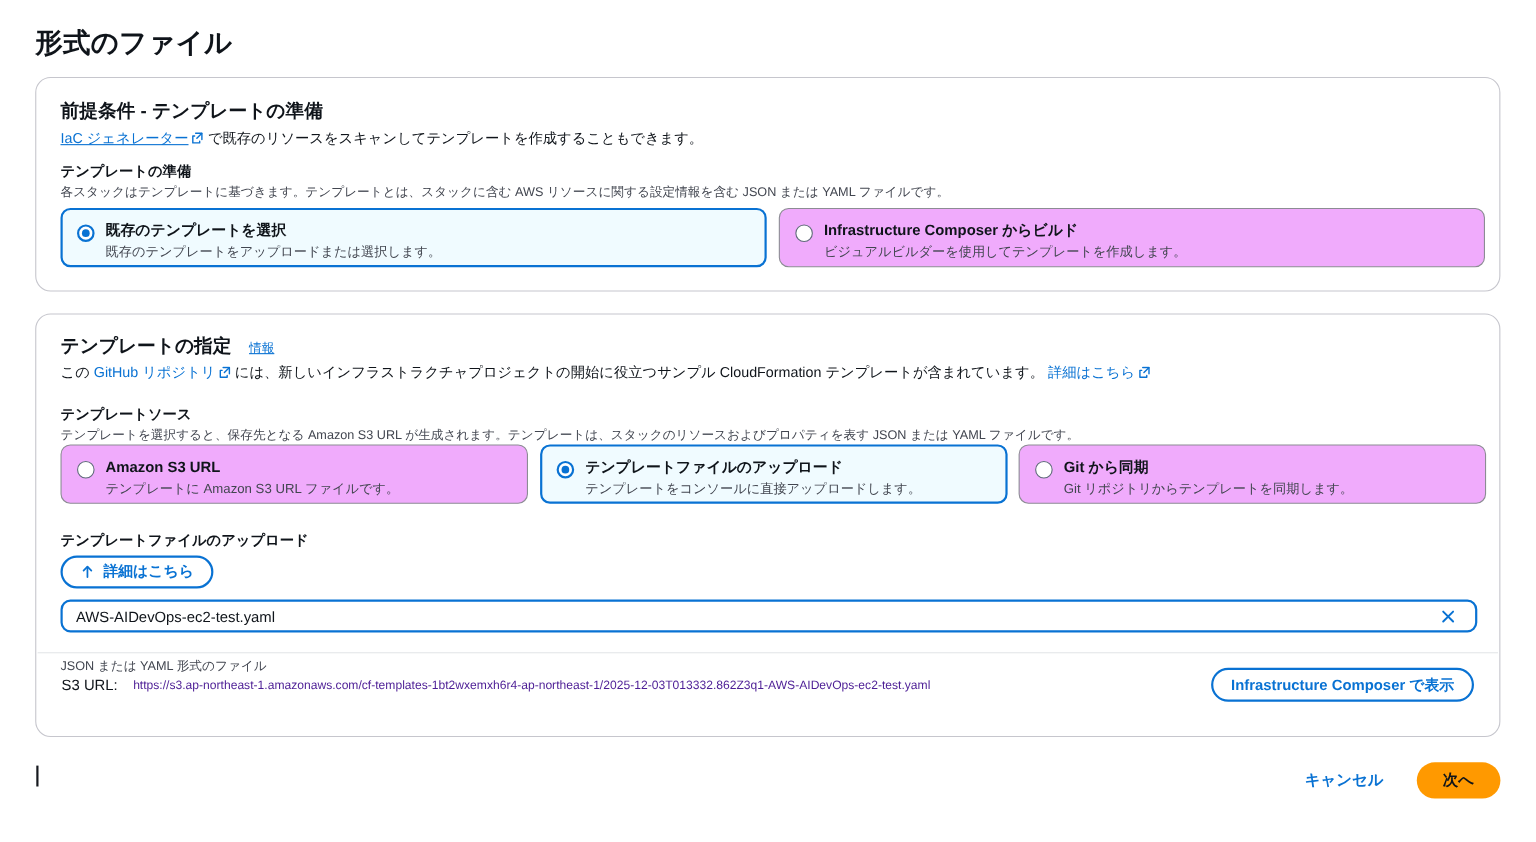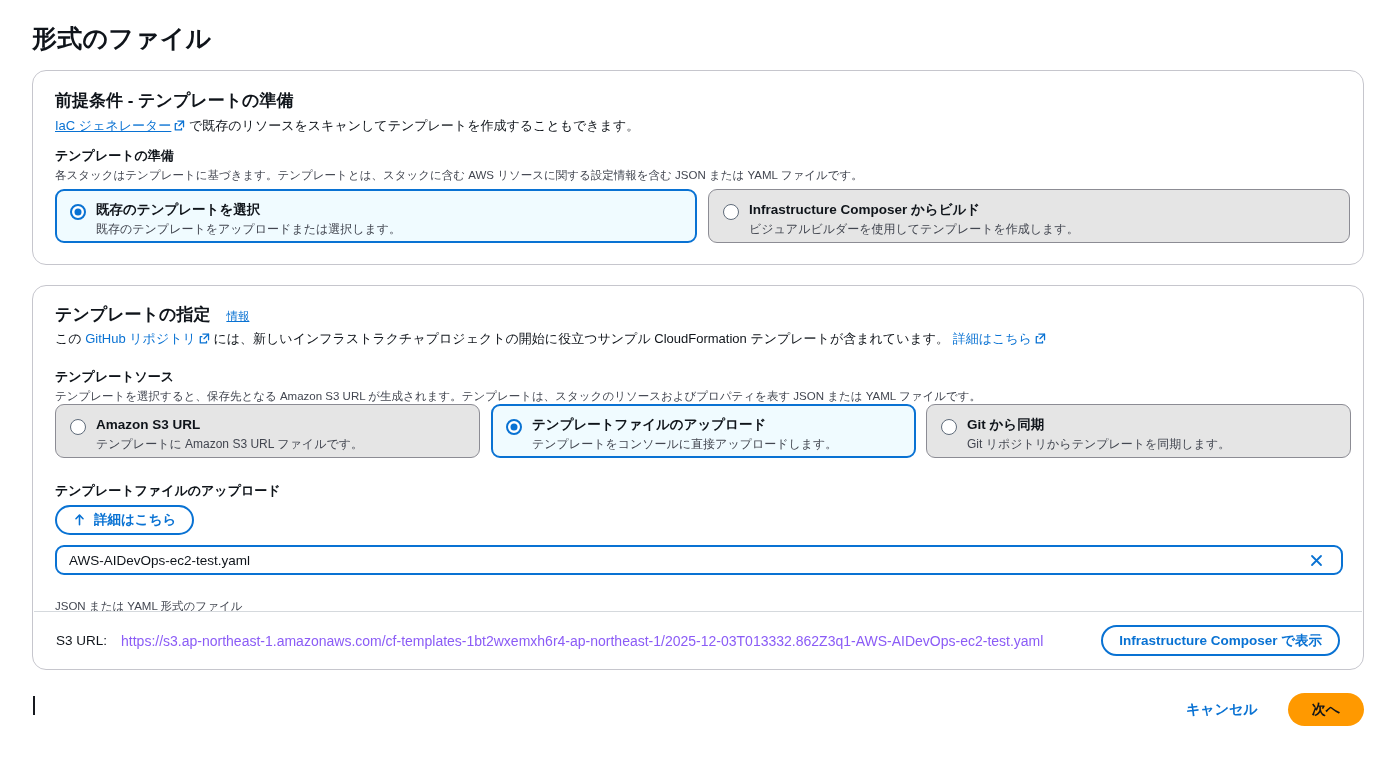--- a/index.html
+++ b/index.html
@@ -84,21 +84,21 @@
     width: 11px; height: 11px;
     vertical-align: -1px;
     margin-left: 3px;
   }
   .ext-icon svg { display: block; }
 
   
   .tile {
     border: 1px solid #8c8c94;
     border-radius: 9px;
-    background: #e5e5e5;
+    background: #f0abfc;
     padding: 12px 14px 13px 14px;
     display: flex;
     align-items: flex-start;
     gap: 10px;
     cursor: pointer;
     position: absolute;
   }
   .tile.selected {
     border: 2px solid #0972d3;
     background: #f0fbff;
@@ -185,22 +185,22 @@
     display: flex;
     align-items: center;
     padding: 0 22px;
   }
   .s3-label {
     font-size: 13.5px;
     color: #0f141a;
     margin-right: 14px;
   }
   .s3-url {
-    font-size: 14px;
-    color: #8b5cf6;
+    font-size: 11px;
+    color: #4c1d95;
     white-space: nowrap;
     overflow: hidden;
     text-overflow: ellipsis;
   }
   .s3-spacer { flex: 1; }
 
   
   .footer-actions {
     position: absolute;
     right: 32px;
@@ -343,21 +343,21 @@
       <span class="file-input-value">AWS-AIDevOps-ec2-test.yaml</span>
       <span class="clear-x">
         <svg viewBox="0 0 16 16" width="15" height="15">
             <path d="M3.2 3.2 12.8 12.8M12.8 3.2 3.2 12.8" stroke="#0972d3" stroke-width="1.9" stroke-linecap="round"></path>
           </svg>
       </span>
     </div>
 
     <div class="small-desc" style="position:absolute;left:22px;top:312px;">JSON または YAML 形式のファイル</div>
 
-    <div class="s3-row" style="top:325px;height:58px;border-bottom-left-radius:14px;border-bottom-right-radius:14px;">
+    <div class="s3-row" style="top:307px;height:58px;border-bottom-left-radius:14px;border-bottom-right-radius:14px;">
       <span class="s3-label">S3 URL:</span>
       <span class="s3-url">https://s3.ap-northeast-1.amazonaws.com/cf-templates-1bt2wxemxh6r4-ap-northeast-1/2025-12-03T013332.862Z3q1-AWS-AIDevOps-ec2-test.yaml</span>
       <span class="s3-spacer"></span>
       <button class="btn-outline" style="height:31px;border-radius:17px;margin-left:16px;">
         <span>Infrastructure Composer で表示</span>
       </button>
     </div>
   </div>
 
   <div class="caret"></div>

